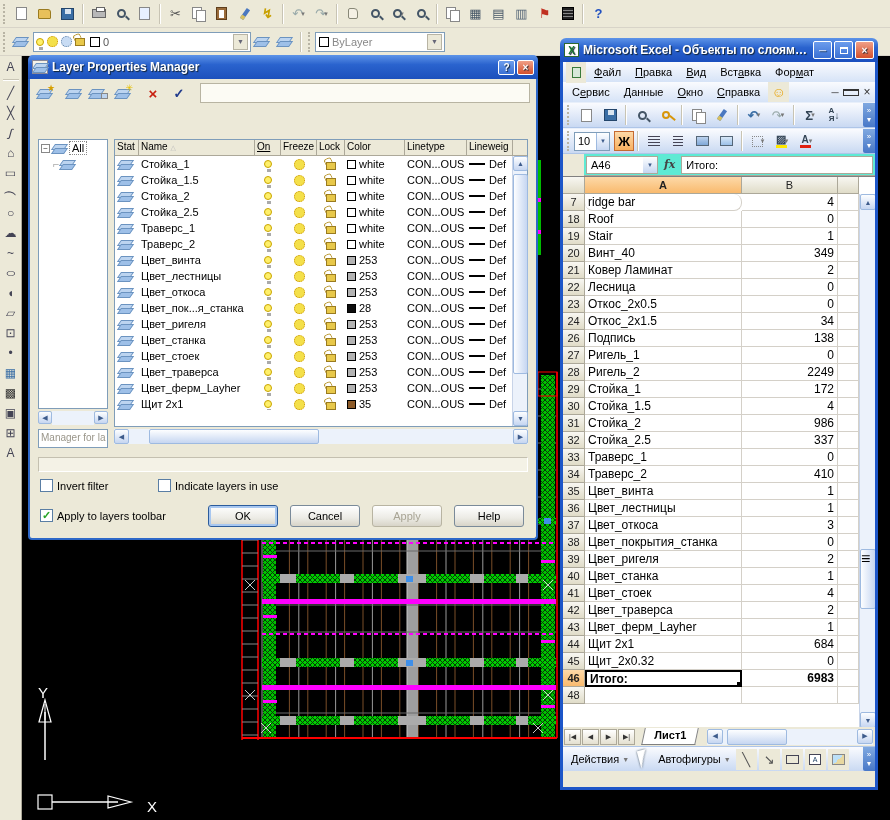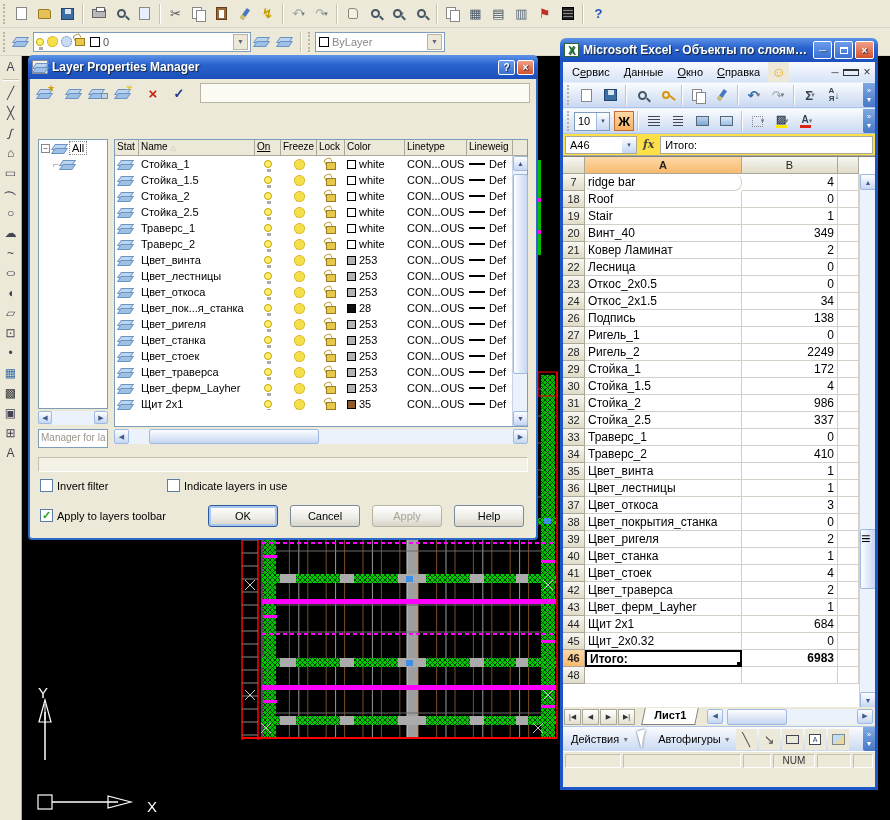--- a/index.html
+++ b/index.html
@@ -137,21 +137,21 @@
   .xl-tb{height:26px;display:flex;align-items:center;background:linear-gradient(#FAFBFE,#C9D9F2);
     border-top:1px solid #E8EFFA;border-bottom:1px solid #AEC5E8;padding-left:1px;position:relative;}
   .xl-tb .tbi{width:22px;height:22px;background:transparent;font-size:13px;color:#345;}
   .tbov{position:absolute;right:0;top:0;width:12px;height:100%;background:linear-gradient(#7FA8E0,#4878C8);
     color:#FFF;font-size:8px;display:flex;flex-direction:column;align-items:center;justify-content:center;border-radius:0 0 0 2px;}
   .fontsize{width:36px;height:19px;background:#FFF;border:1px solid #7F9DB9;font-size:11px;display:flex;align-items:center;padding-left:3px;}
   .fontsize .arrow{margin-left:auto;width:13px;height:17px;background:linear-gradient(#FDFEFF,#C6D6F1);
     border-left:1px solid #9EBAE0;font-size:6px;color:#3E5C8C;display:flex;align-items:center;justify-content:center;}
   .boldbtn{width:20px;height:20px;margin-left:4px;background:linear-gradient(#FDD9A8,#F8B060);border:1px solid #C56A31;
     font-weight:bold;font-size:13px;display:flex;align-items:center;justify-content:center;}
-  #xl-formula{height:22px;display:flex;align-items:center;background:#fde047;border-bottom:1px solid #ACA899;font-size:11px;}
+  #xl-formula{height:22px;display:flex;align-items:center;background:#5eead4;border-bottom:1px solid #ACA899;font-size:11px;margin-left:21px;}
   #namebox{width:72px;height:18px;background:#FFF;border:1px solid #ACA899;display:flex;align-items:center;padding-left:4px;margin-left:2px;}
   #namebox .arrow{margin-left:auto;width:14px;height:16px;background:linear-gradient(#FDFEFF,#C6D6F1);
     font-size:6px;color:#3E5C8C;display:flex;align-items:center;justify-content:center;}
   .fx{font-family:"DejaVu Serif",serif;font-style:italic;font-weight:bold;padding:0 6px;color:#444;}
   #fbar{flex:1;height:18px;background:#FFF;border:1px solid #ACA899;display:flex;align-items:center;padding-left:4px;margin-right:2px;}
   #xl-grid{position:relative;height:551px;background:#FFF;overflow:hidden;border-top:1px solid #808080;}
   .hdr{background:linear-gradient(#F8F7F2,#E0DCC8);border-right:1px solid #ACA899;border-bottom:1px solid #ACA899;
     font-size:11px;display:flex;align-items:center;justify-content:center;color:#222;}
   .hdr.sel{background:linear-gradient(#FDD9A8,#F9BA6E);font-weight:bold;}
   #colhdrs{display:flex;height:17px;}
@@ -856,21 +856,21 @@
     <span class="hthumb"></span>
     <span class="sbb" style="margin-left:auto;">▶</span>
   </div>
 
   <div id="dlg-status"></div>
 
   <div class="ckrow" style="left:10px;top:402px;">
     <span class="ckbox"></span>
     <span>Invert filter</span>
   </div>
-  <div class="ckrow" style="left:137px;top:402px;">
+  <div class="ckrow" style="left:128px;top:402px;">
     <span class="ckbox"></span>
     <span>Indicate layers in use</span>
   </div>
   <div class="ckrow" style="left:10px;top:432px;">
     <span class="ckbox">✓</span>
     <span>Apply to layers toolbar</span>
   </div>
 
   <div class="btn def" style="left:178px;top:428px;">OK</div>
   <div class="btn" style="left:260px;top:428px;">Cancel</div>
@@ -882,20 +882,32 @@
   <div id="xl-title">
     <span class="xl-ic">X</span>
     <span style="overflow:hidden;text-overflow:ellipsis;flex:1;">Microsoft Excel - Объекты по слоям…</span>
     <span class="tbtn">─</span>
     <span class="tbtn">
         <span class="restore-g"></span>
       </span>
     <span class="tbtn close">×</span>
   </div>
   <div id="xl-body">
+    <div class="menubar">
+      <span class="tbi" style="width:20px;">
+          <span class="pg" style="width:9px;height:11px;background:#D8E8D8;border-color:#3A7A3A;"></span>
+        </span>
+      <span id="xl-menu1" style="display:flex;">
+          <span class="mitem"><u>Ф</u>айл</span>
+          <span class="mitem"><u>П</u>равка</span>
+          <span class="mitem"><u>В</u>ид</span>
+          <span class="mitem">Вст<u>а</u>вка</span>
+          <span class="mitem">Фор<u>м</u>ат</span>
+        </span>
+    </div>
     <div class="menubar">
       <span id="xl-menu2" style="display:flex;">
           <span class="mitem">С<u>е</u>рвис</span>
           <span class="mitem"><u>Д</u>анные</span>
           <span class="mitem"><u>О</u>кно</span>
           <span class="mitem"><u>С</u>правка</span>
         </span>
       <span class="tbi" style="color:#E8A000;font-size:14px;">☺</span>
       <span class="wbctl">
         <span>─</span>
@@ -1229,22 +1241,14 @@
           <span class="txtboxic">A</span>
         </span>
       <span class="tbi">
           <span class="picic"></span>
         </span>
       <span class="tbov">
           <span>»</span>
           <span>▾</span>
         </span>
     </div>
-    <div id="xl-status">
-      <span class="seg" style="width:56px;"></span>
-      <span class="seg" style="width:118px;"></span>
-      <span class="seg" style="width:28px;"></span>
-      <span class="seg" style="width:42px;">NUM</span>
-      <span class="seg" style="width:34px;"></span>
-      <span class="seg" style="flex:1;margin-right:2px;"></span>
-    </div>
   </div>
 </div>
 
 </body></html>

